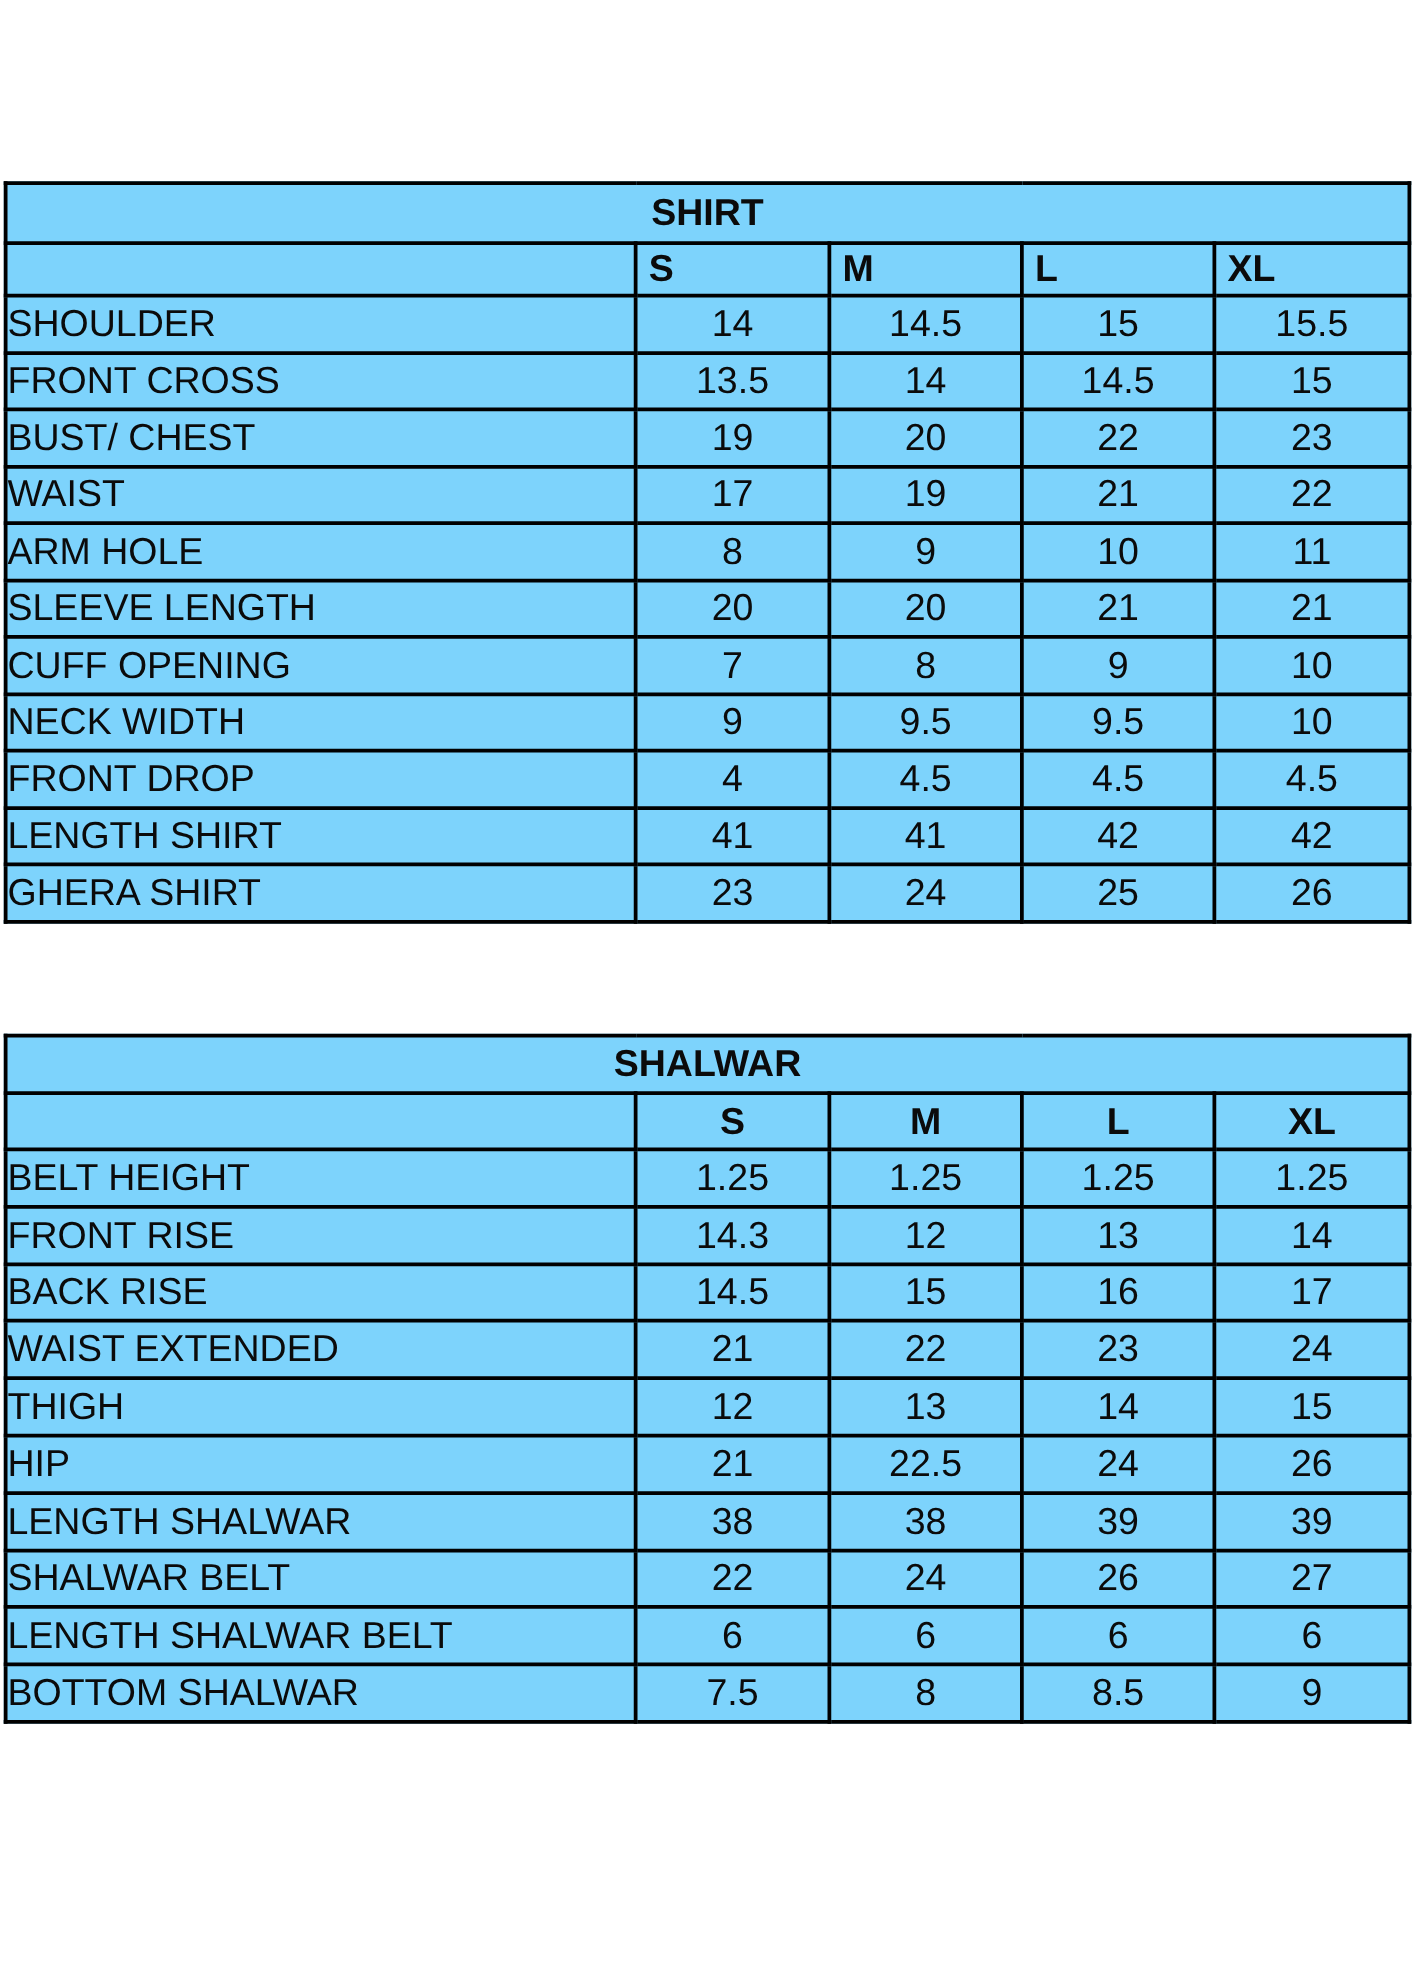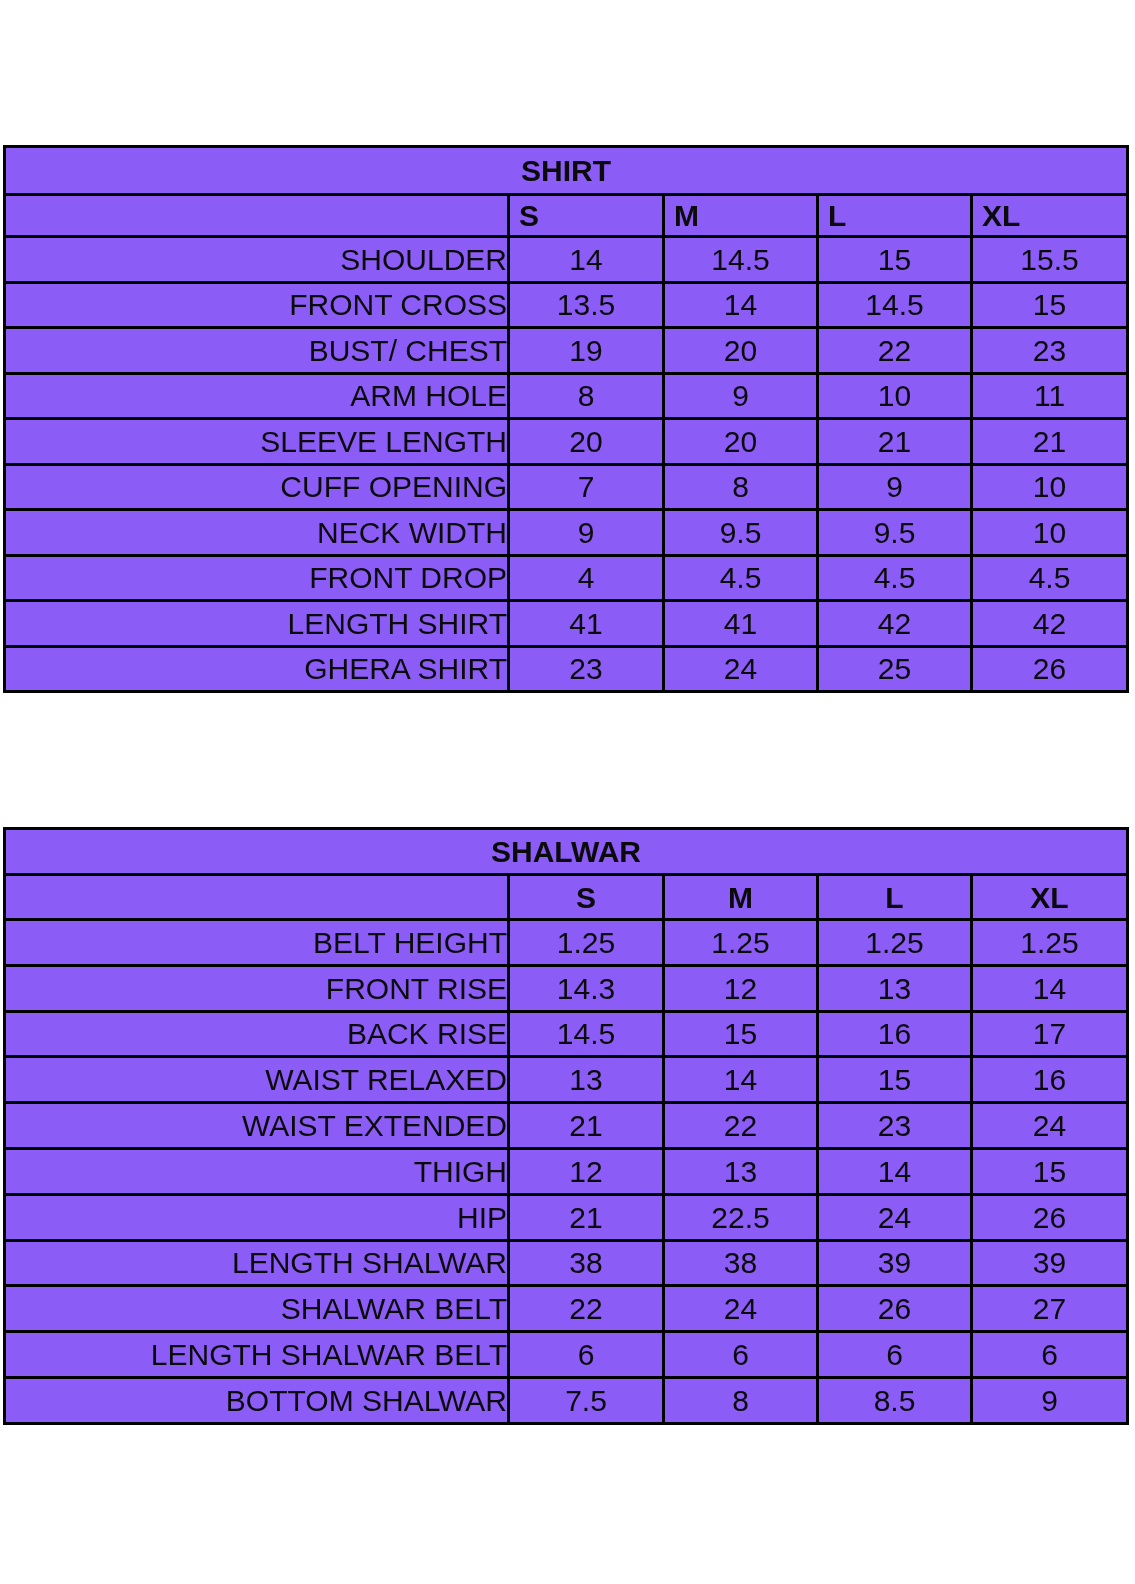--- a/index.html
+++ b/index.html
@@ -12,21 +12,21 @@
     position: relative;
     background: #ffffff;
     font-family: "Liberation Sans", sans-serif;
     color: #0b0b0b;
   }
   .size-table {
     position: absolute;
     left: 3px;
     border-collapse: collapse;
     table-layout: fixed;
-    background: #8b5cf6;
+    background: #7dd3fc;
   }
   #table-shirt   { top: 145px; }
   #table-shalwar { top: 827px; }
 
   .size-table td {
     border: 3px solid #000000;
     overflow: hidden;
     white-space: nowrap;
     vertical-align: middle;
     font-size: 30px;
@@ -37,21 +37,21 @@
     font-weight: bold;
     font-size: 31px;
     text-align: center;
   }
   .hdr-cell {
     font-weight: bold;
   }
   .hdr-left  .hdr-cell { text-align: left; padding-left: 9px; }
   .hdr-center .hdr-cell { text-align: center; }
 
-  .lbl-cell { text-align: right; padding-left: 7px; }
+  .lbl-cell { text-align: left; padding-left: 7px; }
   .val-cell { text-align: center; padding-right: 12px; }
 
   #table-shirt .title-row  { height: 48px; }
   #table-shirt .hdr-row    { height: 42px; }
   #table-shirt .data-row   { height: 45.5px; }
 
   #table-shalwar .title-row { height: 46px; padding-left: 40px; }
   #table-shalwar .hdr-row   { height: 45px; }
   #table-shalwar .data-row  { height: 45.8px; }
 </style>
@@ -93,20 +93,27 @@
           <td class="val-cell">15</td>
         </tr>
         <tr class="data-row">
           <td class="lbl-cell">BUST/ CHEST</td>
           <td class="val-cell">19</td>
           <td class="val-cell">20</td>
           <td class="val-cell">22</td>
           <td class="val-cell">23</td>
         </tr>
         <tr class="data-row">
+          <td class="lbl-cell">WAIST</td>
+          <td class="val-cell">17</td>
+          <td class="val-cell">19</td>
+          <td class="val-cell">21</td>
+          <td class="val-cell">22</td>
+        </tr>
+        <tr class="data-row">
           <td class="lbl-cell">ARM HOLE</td>
           <td class="val-cell">8</td>
           <td class="val-cell">9</td>
           <td class="val-cell">10</td>
           <td class="val-cell">11</td>
         </tr>
         <tr class="data-row">
           <td class="lbl-cell">SLEEVE LENGTH</td>
           <td class="val-cell">20</td>
           <td class="val-cell">20</td>
@@ -184,27 +191,20 @@
           <td class="val-cell">14</td>
         </tr>
         <tr class="data-row">
           <td class="lbl-cell">BACK RISE</td>
           <td class="val-cell">14.5</td>
           <td class="val-cell">15</td>
           <td class="val-cell">16</td>
           <td class="val-cell">17</td>
         </tr>
         <tr class="data-row">
-          <td class="lbl-cell">WAIST RELAXED</td>
-          <td class="val-cell">13</td>
-          <td class="val-cell">14</td>
-          <td class="val-cell">15</td>
-          <td class="val-cell">16</td>
-        </tr>
-        <tr class="data-row">
           <td class="lbl-cell">WAIST EXTENDED</td>
           <td class="val-cell">21</td>
           <td class="val-cell">22</td>
           <td class="val-cell">23</td>
           <td class="val-cell">24</td>
         </tr>
         <tr class="data-row">
           <td class="lbl-cell">THIGH</td>
           <td class="val-cell">12</td>
           <td class="val-cell">13</td>

